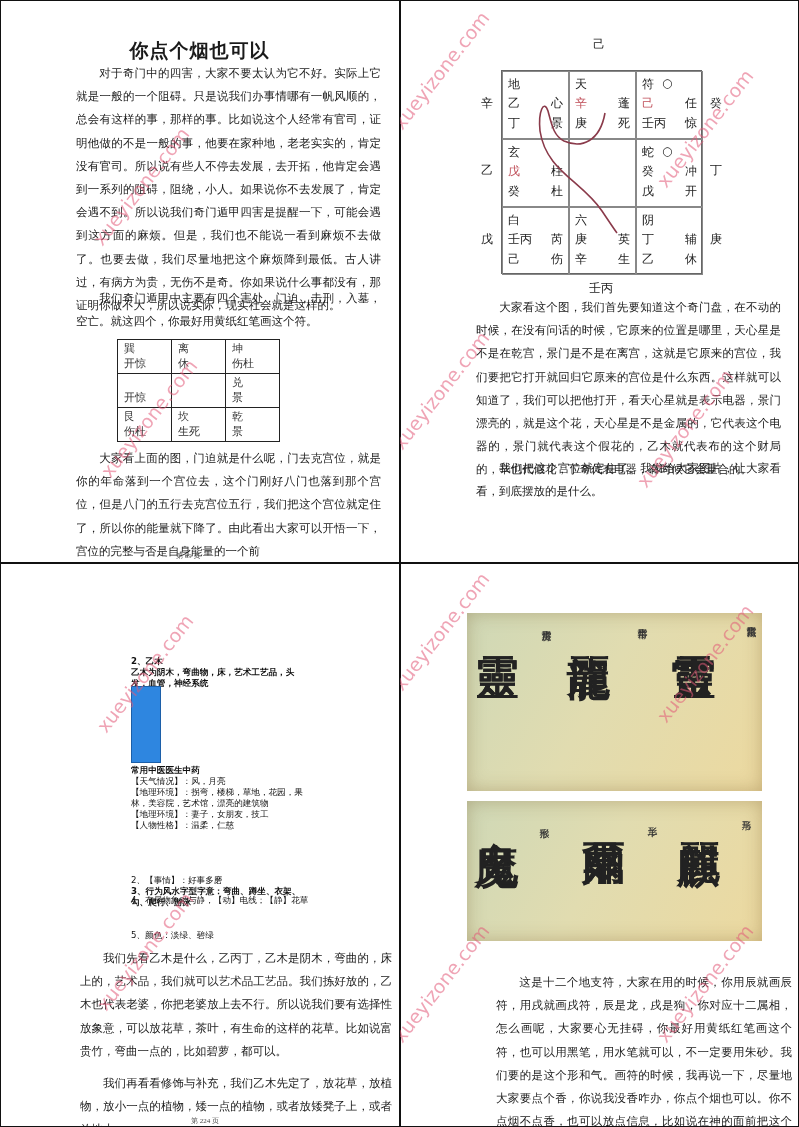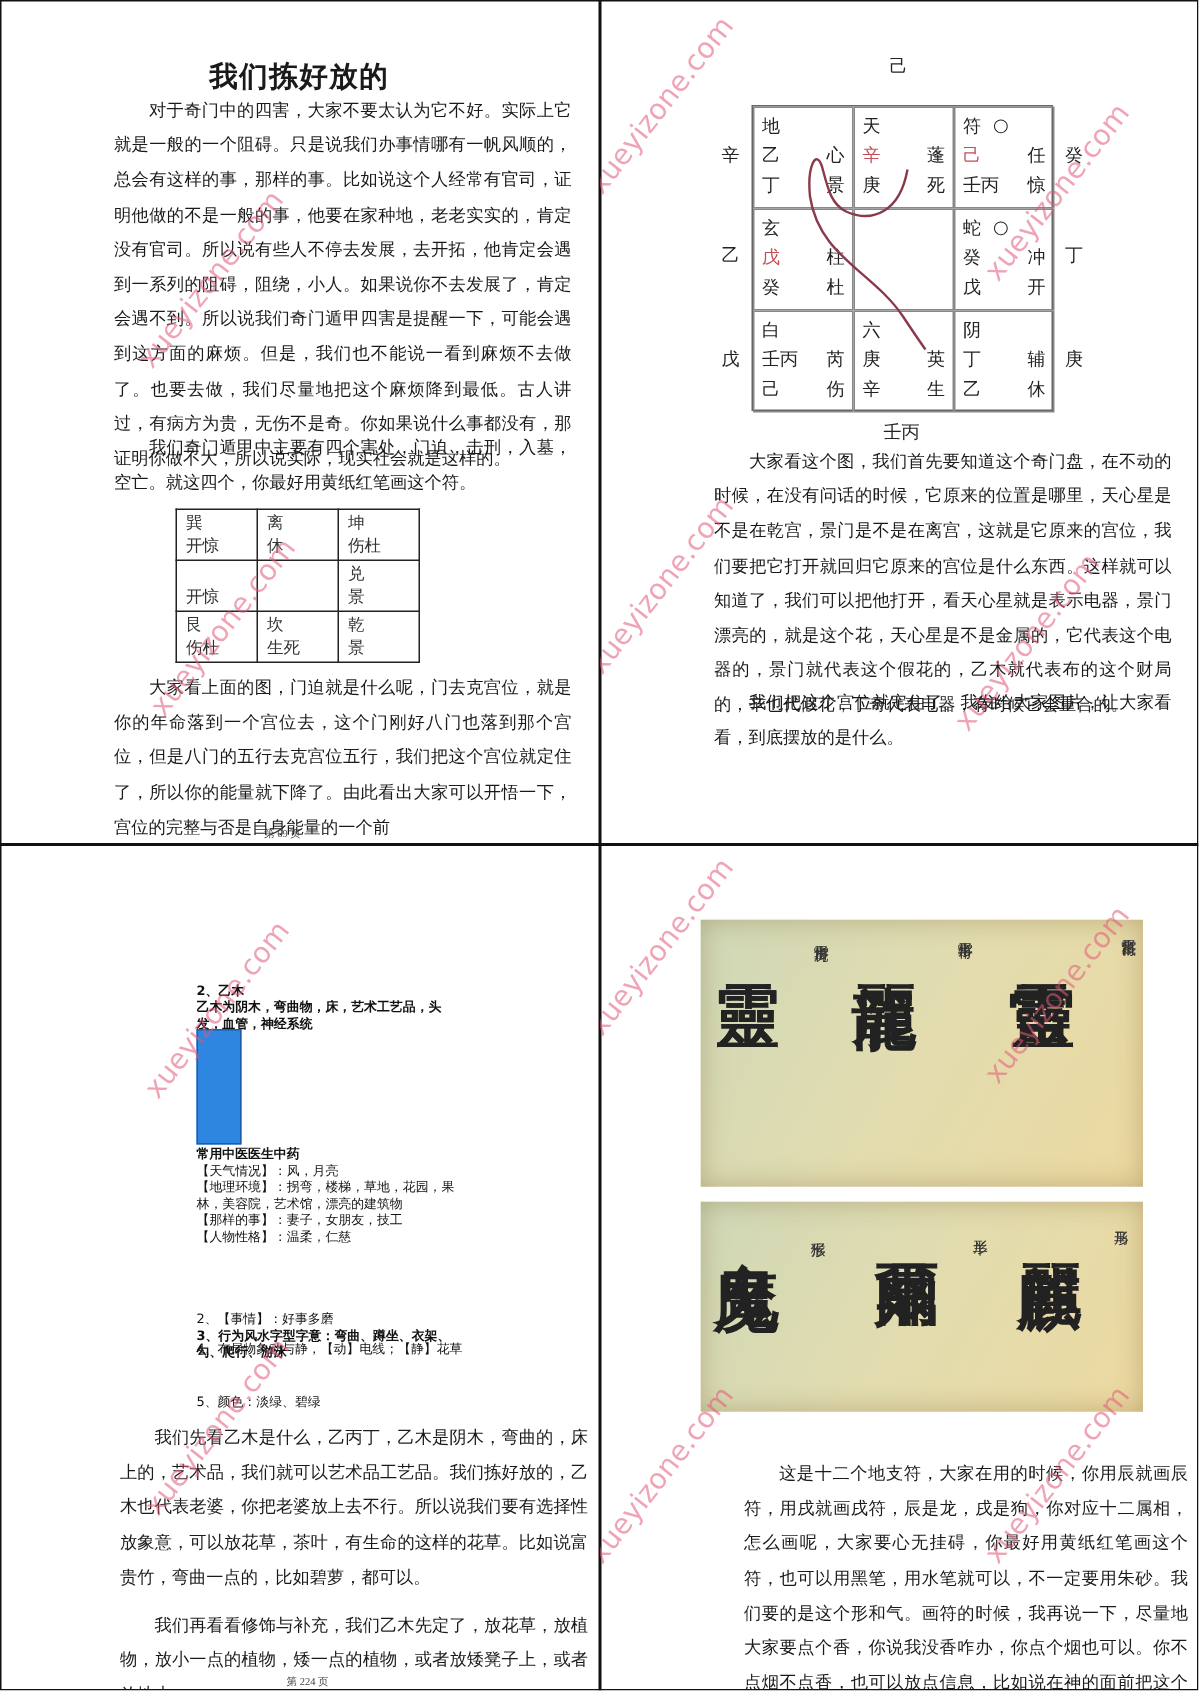--- a/index.html
+++ b/index.html
@@ -35,21 +35,21 @@
   .note { position: absolute; font-family: "DejaVu Serif", serif; color: #333; font-size: 10px; writing-mode: vertical-rl; }
 </style>
 </head>
 <body>
 
 <div class="grid"></div>
 <div class="vline"></div>
 <div class="hline"></div>
 
 <div class="page p1">
-  <div class="title">我们拣好放的</div>
+  <div class="title">你点个烟也可以</div>
   <div class="para" style="left:48px; top:62px; width:305px;"><span class="indent"></span><span>对于奇门中的四害，大家不要太认为它不好。实际上它就是一般的一个阻碍。只是说我们办事情哪有一帆风顺的，总会有这样的事，那样的事。比如说这个人经常有官司，证明他做的不是一般的事，他要在家种地，老老实实的，肯定没有官司。所以说有些人不停去发展，去开拓，他肯定会遇到一系列的阻碍，阻绕，小人。如果说你不去发展了，肯定会遇不到。所以说我们奇门遁甲四害是提醒一下，可能会遇到这方面的麻烦。但是，我们也不能说一看到麻烦不去做了。也要去做，我们尽量地把这个麻烦降到最低。古人讲过，有病方为贵，无伤不是奇。你如果说什么事都没有，那证明你做不大，所以说实际，现实社会就是这样的。</span></div>
   <div class="para" style="left:48px; top:287px; width:305px;"><span class="indent"></span><span>我们奇门遁甲中主要有四个害处，门迫，击刑，入墓，空亡。就这四个，你最好用黄纸红笔画这个符。</span></div>
   <table class="palace">
     <tbody>
         <tr>
       <td>
             <div>巽</div>
             <div>开惊</div>
           </td>
       <td>
@@ -184,21 +184,21 @@
   <div class="wm" style="left:232px; top:478px;">xueyizone.com</div>
 </div>
 
 <div class="page p3">
   <div class="sec bold" style="left:131px; top:93px; width:180px;">2、乙木</div>
   <div class="sec bold" style="left:131px; top:104px; width:180px;">乙木为阴木，弯曲物，床，艺术工艺品，头发，血管，神经系统</div>
   <div class="blue-box" style="top:123px;"></div>
   <div class="sec bold" style="left:131px; top:202px; width:180px;">常用中医医生中药</div>
   <div class="sec" style="left:131px; top:213px; width:180px;">【天气情况】：风，月亮</div>
   <div class="sec" style="left:131px; top:224px; width:180px;">【地理环境】：拐弯，楼梯，草地，花园，果林，美容院，艺术馆，漂亮的建筑物</div>
-  <div class="sec" style="left:131px; top:246px; width:180px;">【那样的事】：妻子，女朋友，技工</div>
+  <div class="sec" style="left:131px; top:246px; width:180px;">【地理环境】：妻子，女朋友，技工</div>
   <div class="sec" style="left:131px; top:257px; width:180px;">【人物性格】：温柔，仁慈</div>
   <div class="sec" style="left:131px; top:312px; width:180px;">2、【事情】：好事多磨</div>
   <div class="sec" style="left:131px; top:323px; width:180px;font-weight:bold;">3、行为风水字型字意：弯曲、蹲坐、衣架、勾、爬行、游泳</div>
   <div class="sec" style="left:131px; top:332px; width:180px;">4、布局物象动与静，【动】电线；【静】花草</div>
   <div class="sec" style="left:131px; top:367px; width:180px;">5、颜色：淡绿、碧绿</div>
   <div class="para" style="left:52px; top:384px; width:312px;"><span class="indent"></span><span>我们先看乙木是什么，乙丙丁，乙木是阴木，弯曲的，床上的，艺术品，我们就可以艺术品工艺品。我们拣好放的，乙木也代表老婆，你把老婆放上去不行。所以说我们要有选择性放象意，可以放花草，茶叶，有生命的这样的花草。比如说富贵竹，弯曲一点的，比如碧萝，都可以。</span></div>
   <div class="para" style="left:52px; top:509px; width:312px;"><span class="indent"></span><span>我们再看看修饰与补充，我们乙木先定了，放花草，放植物，放小一点的植物，矮一点的植物，或者放矮凳子上，或者放地上。</span></div>
   <div class="footer" style="left:191px; top:553px;">第 224 页</div>
   <div class="wm" style="left:92px; top:160px;">xueyizone.com</div>
   <div class="wm" style="left:92px; top:438px;">xueyizone.com</div>

